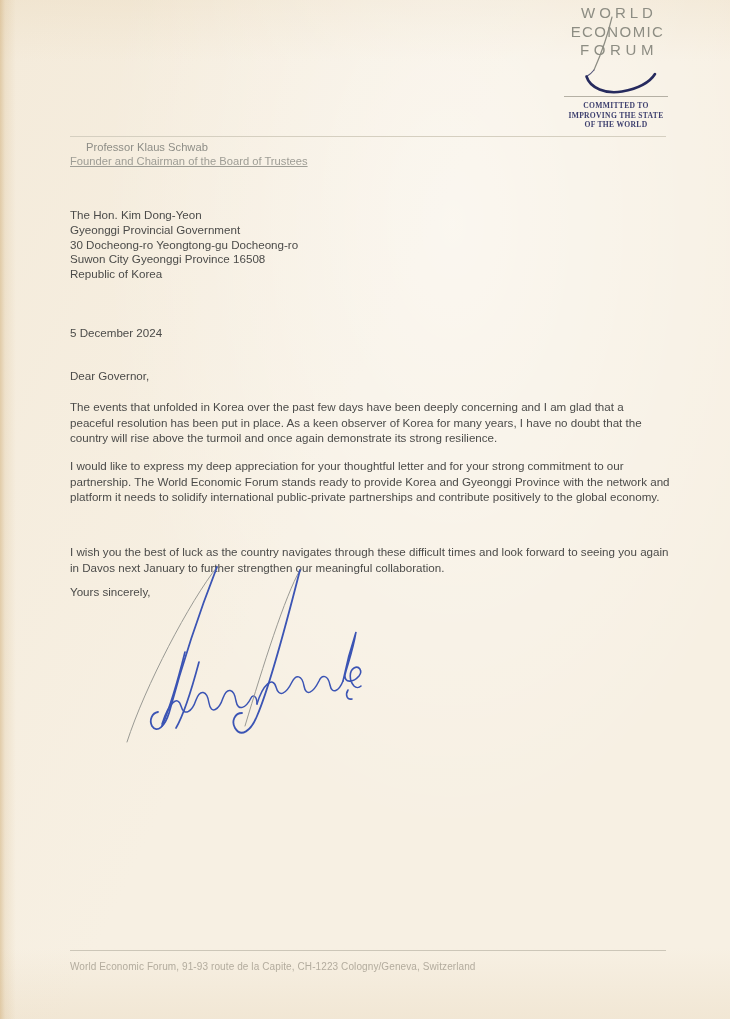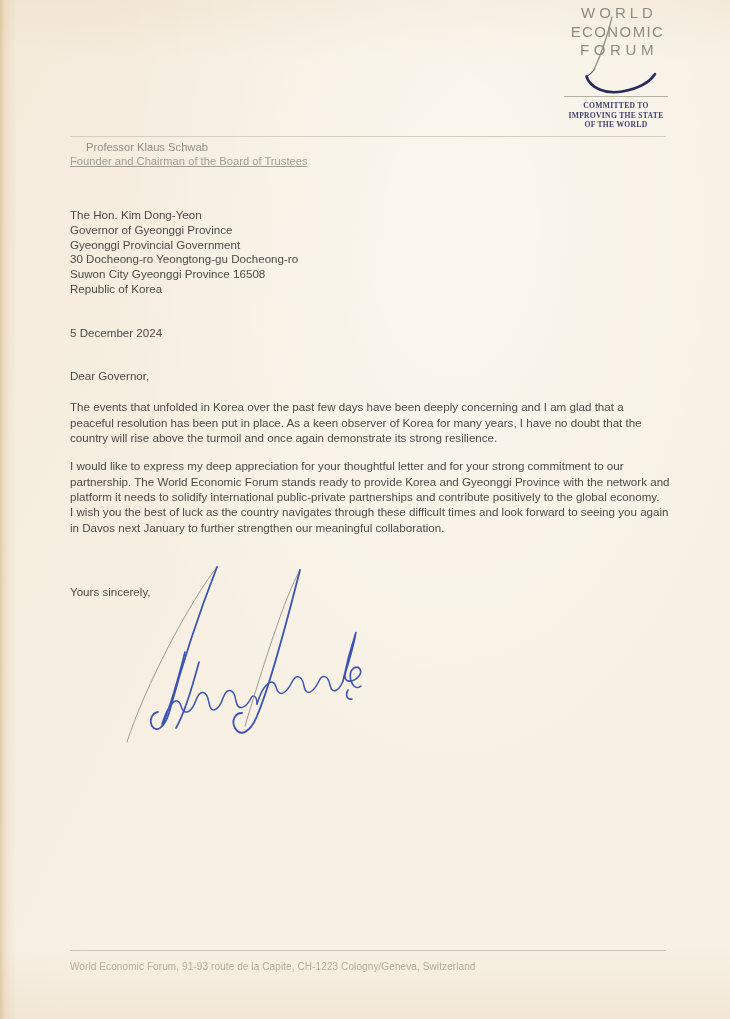--- a/index.html
+++ b/index.html
@@ -39,21 +39,21 @@
   .sender-name  { left:70px; top:141px; font-size:11.2px; color:#8e8e87;margin-left:16px; }
   .sender-title { left:70px; top:155px; font-size:11.2px; color:#9e9d95;text-decoration:underline; }
 
   .recipient { left:70px; top:208px; font-size:11.6px; line-height:14.8px; color:#4b4b49; }
   .date-line { left:70px; top:326px; font-size:11.6px; }
   .salutation{ left:70px; top:369px; font-size:11.6px; }
 
   .para { left:70px; width:600px; font-size:11.6px; line-height:15.6px; color:#4b4b49; }
   .para.p1 { top:399px; }
   .para.p2 { top:458px; }
-  .para.p3 { top:504px; }
+  .para.p3 { top:544px; }
   .closing { left:70px; top:585px; font-size:11.6px; }
 
   .signature-svg { left:105px; top:556px; width:270px; height:195px; overflow:visible; }
 
   .footer-line { left:70px; font-size:10px; line-height:13.5px; color:#b3ac9e; letter-spacing:0.1px; }
   .footer-line.f1 { top:960px; }
   .footer-line.f2 { top:974px; }
 </style>
 </head>
 <body>
@@ -75,21 +75,20 @@
     <div>IMPROVING THE STATE</div>
     <div>OF THE WORLD</div>
   </div>
 
   <div class="abs rule sender-rule"></div>
   <div class="abs sender-name">Professor Klaus Schwab</div>
   <div class="abs sender-title">Founder and Chairman of the Board of Trustees</div>
 
   <div class="abs recipient">
     <div>The Hon. Kim Dong-Yeon</div>
-    <div>Governor of Gyeonggi Province</div>
     <div>Gyeonggi Provincial Government</div>
     <div>30 Docheong-ro Yeongtong-gu Docheong-ro</div>
     <div>Suwon City Gyeonggi Province 16508</div>
     <div>Republic of Korea</div>
   </div>
 
   <div class="abs date-line">5 December 2024</div>
   <div class="abs salutation">Dear Governor,</div>
 
   <div class="abs para p2">I would like to express my deep appreciation for your thoughtful letter and for your strong commitment to our partnership. The World Economic Forum stands ready to provide Korea and Gyeonggi Province with the network and platform it needs to solidify international public-private partnerships and contribute positively to the global economy.</div>

